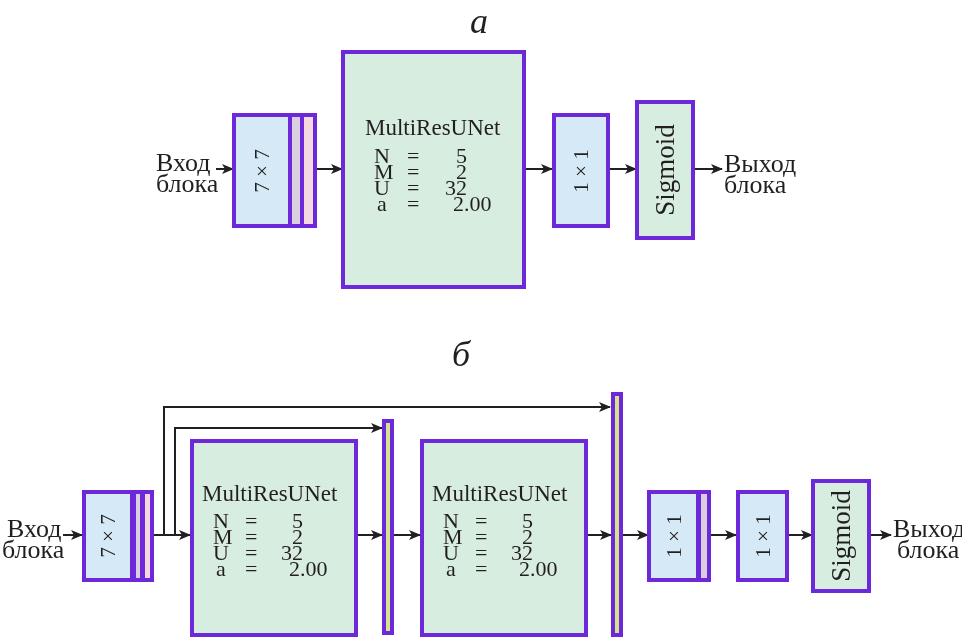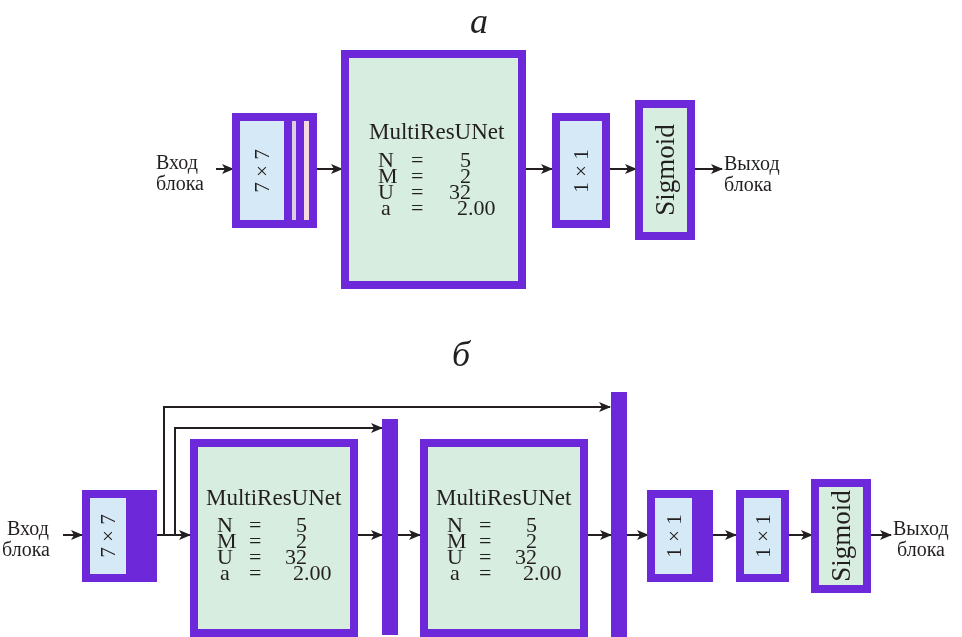--- a/index.html
+++ b/index.html
@@ -1,29 +1,29 @@
 <!DOCTYPE html>
 <html><head>
 <meta charset="utf-8">
 <style>
   html, body { margin:0; padding:0; background:#ffffff; }
   body { width:962px; height:637px; position:relative; overflow:hidden;
          font-family:"Liberation Serif","DejaVu Serif",serif; color:#231f20; }
-  .box { position:absolute; box-sizing:border-box; border:8px solid #6d28d9; }
+  .box { position:absolute; box-sizing:border-box; border:4px solid #6d28d9; }
   .blue { background:#d5eaf6; }
   .purple { background:#dacfe0; }
   .pink { background:#f5d8e0; }
   .green { background:#d7ede0; }
   .yellow { background:#d4e48c; }
   .rot { position:absolute; left:50%; top:50%; transform:translate(-50%,-50%) rotate(-90deg);
          white-space:nowrap; }
   .lbl-small { font-size:21px; }
   .lbl-sig { font-size:27px; }
   .title { position:absolute; font-style:italic; font-size:36px; }
-  .io { position:absolute; font-size:20px; line-height:21px; }
+  .io { position:absolute; font-size:26px; line-height:21px; }
   .mr-title { position:absolute; font-size:23px; white-space:nowrap; }
   .params { position:absolute; font-size:22px; line-height:16px; }
   .prow { position:relative; height:16px; white-space:nowrap; }
   .prow span { position:absolute; top:0; }
   svg.lines { position:absolute; left:0; top:0; }
 </style>
 </head>
 <body>
 
 <svg class="lines" width="962" height="637">

